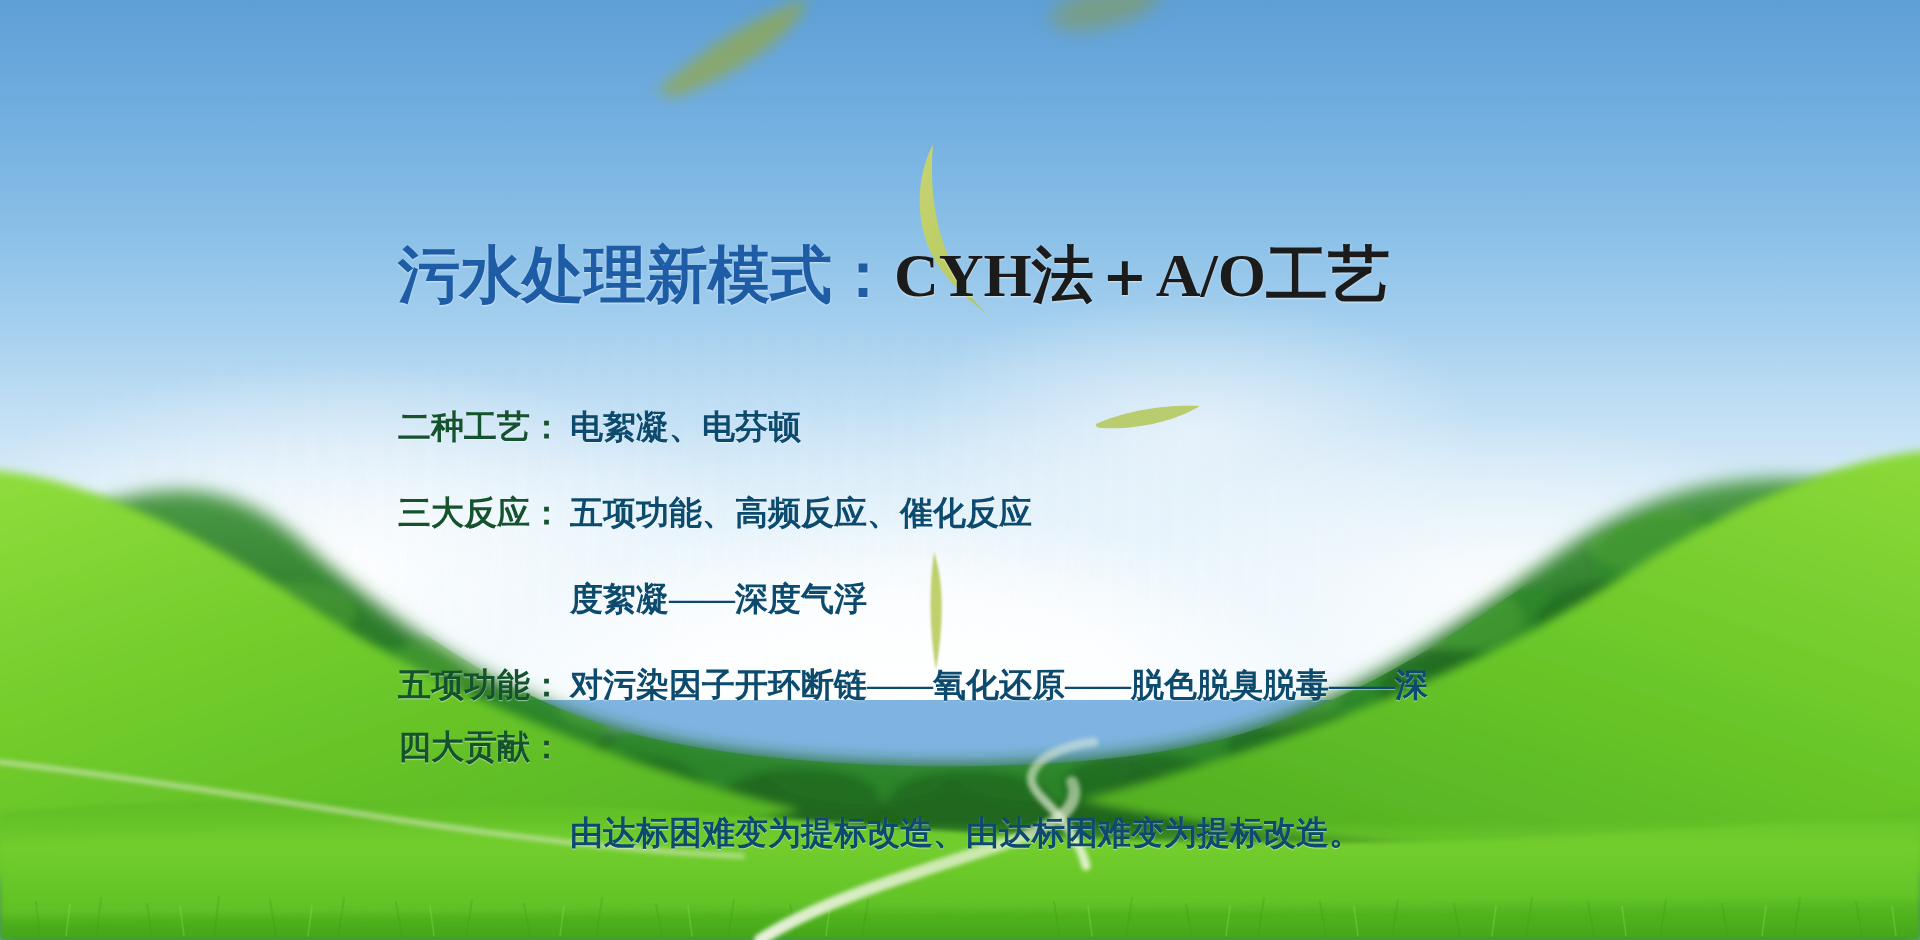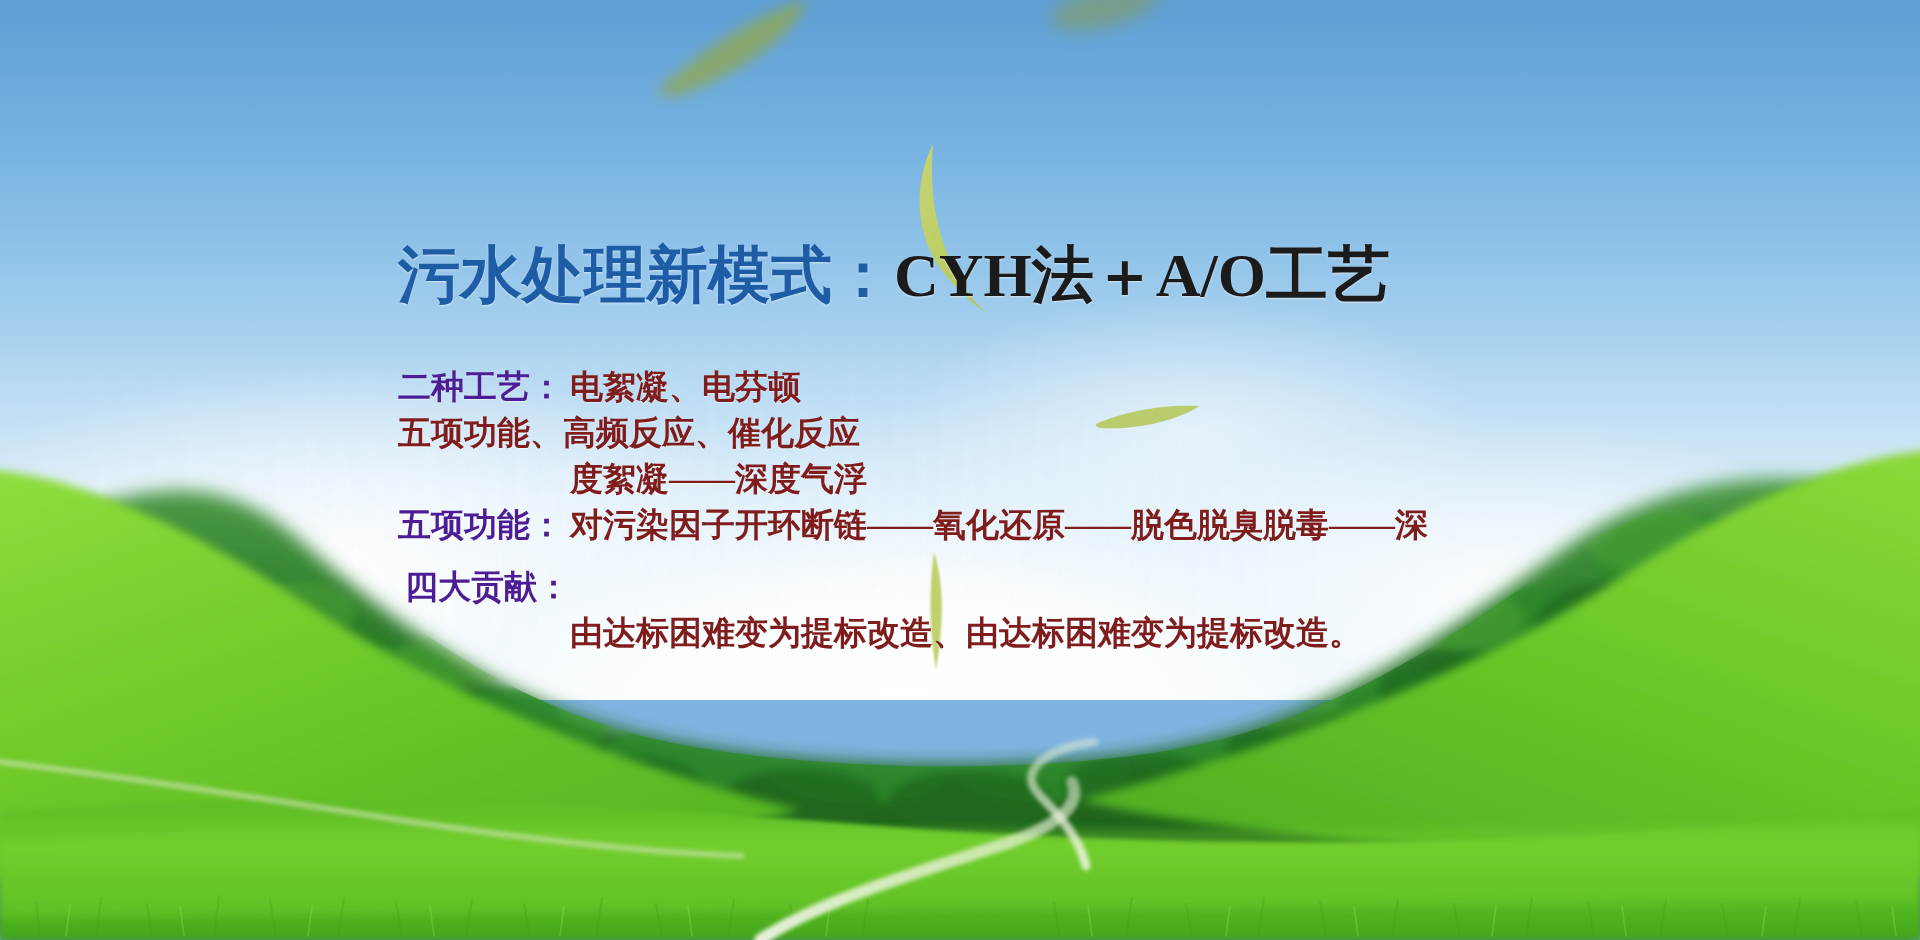--- a/index.html
+++ b/index.html
@@ -107,29 +107,30 @@
   .line {
     display: flex;
     align-items: baseline;
     font-size: 33px;
     line-height: 46px;
     white-space: nowrap;
     font-weight: 700;
     text-shadow: 0 1px 1px rgba(255,255,255,0.5);
   }
   .line .lbl {
-    color: #4c1d95;
+    color: #14532d;
     width: 172px;
     flex: 0 0 172px;
   }
   .line .val {
-    color: #7f1d1d;
+    color: #0c4a6e;
+    margin-top: 40px;
   }
   .line.cont .lbl { color: transparent; }
-  .line.gap { margin-top: 16px; text-align: right; }
+  .line.gap { margin-top: 16px; }
 </style>
 </head>
 <body>
 
 <div id="stage">
 
   <div class="sky"></div>
   <div class="cloud-streaks"></div>
   <div class="cloud-streaks b"></div>
 
@@ -366,20 +367,21 @@
     </div>
 
     <div class="lines">
 
       <div class="line">
         <span class="lbl">二种工艺：</span>
         <span class="val">电絮凝、电芬顿</span>
       </div>
 
       <div class="line">
+        <span class="lbl">三大反应：</span>
         <span class="val">五项功能、高频反应、催化反应</span>
       </div>
 
       <div class="line cont">
         <span class="lbl"></span>
         <span class="val">度絮凝——深度气浮</span>
       </div>
       <div class="line">
         <span class="lbl">五项功能：</span>
         <span class="val">对污染因子开环断链——氧化还原——脱色脱臭脱毒——深</span>

